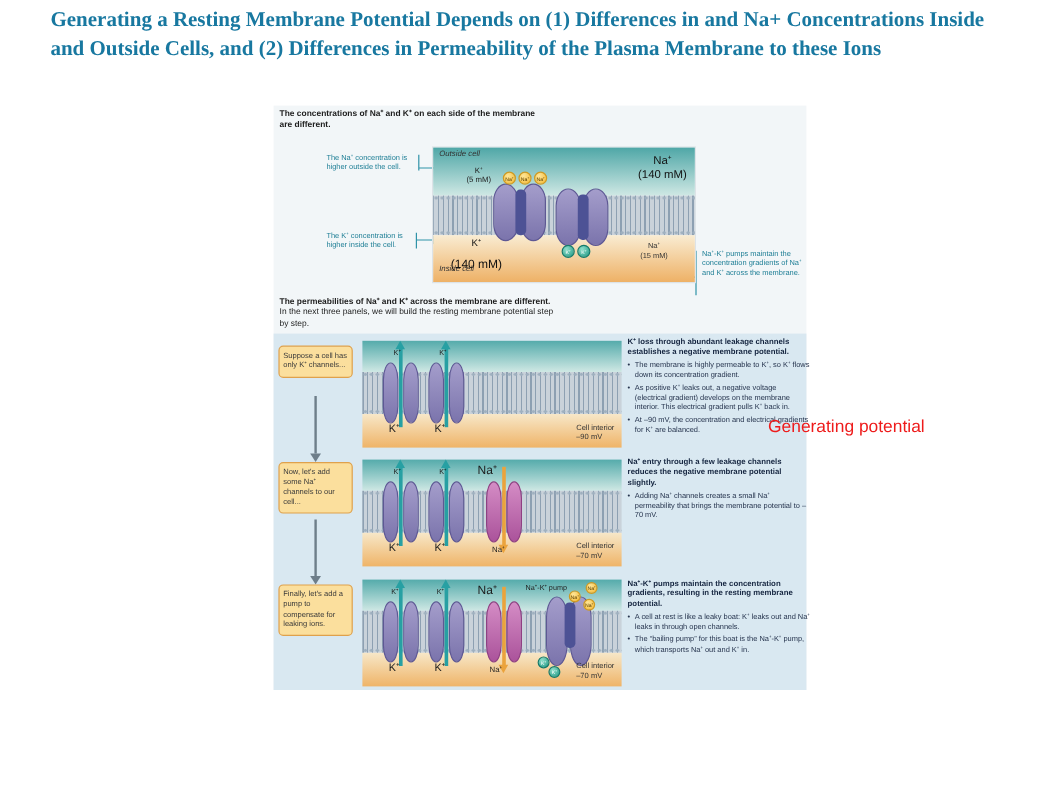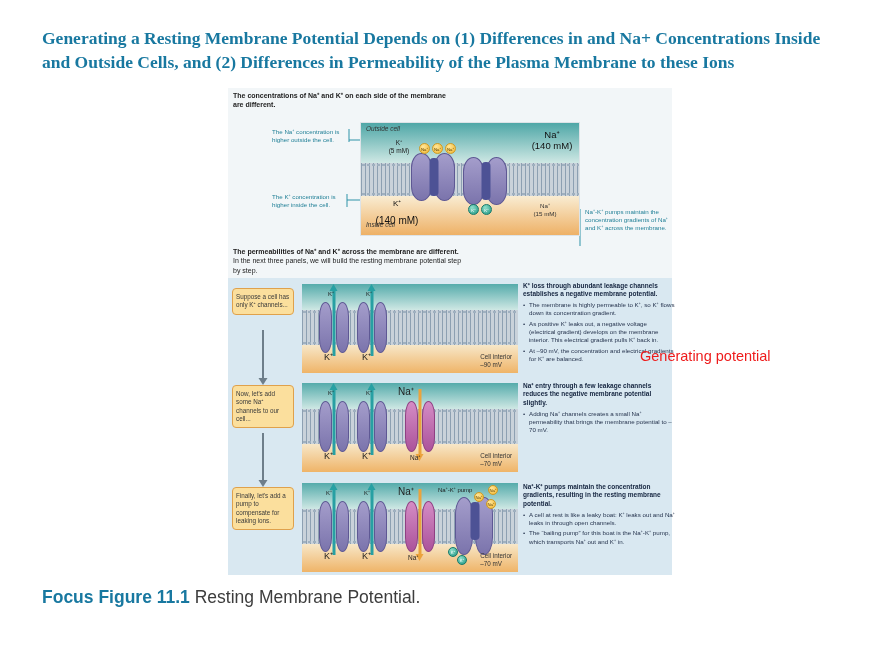--- a/index.html
+++ b/index.html
@@ -2,21 +2,21 @@
 <html><head>
 <meta charset="utf-8">
 <style>
   html,body{margin:0;padding:0;background:#fff;}
   .slide{position:relative;width:880px;height:660px;background:#ffffff;overflow:hidden;
          font-family:"Liberation Sans",sans-serif;}
   .abs{position:absolute;}
 
   
   .title{position:absolute;left:42px;top:4px;width:800px;
-         font-family:"Liberation Serif",serif;font-weight:bold;font-size:17.5px;line-height:1.38;color:#1878a0;margin-top:22px;}
+         font-family:"Liberation Serif",serif;font-weight:bold;font-size:17.5px;line-height:1.38;color:#1878a0;}
   .caption{position:absolute;left:42px;top:587px;font-size:17.5px;}
   .cap-label{font-weight:bold;color:#1878a0;}
   .cap-text{color:#3d3d3d;}
   .equil{position:absolute;left:640px;top:348px;font-size:14.5px;color:#ee1b1b;}
 
   
   .figure{position:absolute;left:228px;top:88px;width:444px;height:487px;background:#f2f6f8;}
   .lowerbg{position:absolute;left:0;top:190px;width:444px;height:297px;background:#d9e8f1;}
 
   .h-dark{font-weight:bold;font-size:7px;line-height:1.32;color:#1d1d1d;}
@@ -303,17 +303,14 @@
 
     <div class="tblock" style="top:395px;">
       <div class="tb-head">Na⁺-K⁺ pumps maintain the concentration gradients, resulting in the resting membrane potential.</div>
       <div class="tb-bullet">A cell at rest is like a leaky boat: K⁺ leaks out and Na⁺ leaks in through open channels.</div>
       <div class="tb-bullet">The “bailing pump” for this boat is the Na⁺-K⁺ pump, which transports Na⁺ out and K⁺ in.</div>
     </div>
   </div>
 
   <div class="equil">Generating potential</div>
 
-  <div class="caption">
-    <span class="cap-label">Focus Figure 11.1</span><span class="cap-text"> Resting Membrane Potential.</span>
-  </div>
 
 </div>
 
 </body></html>

